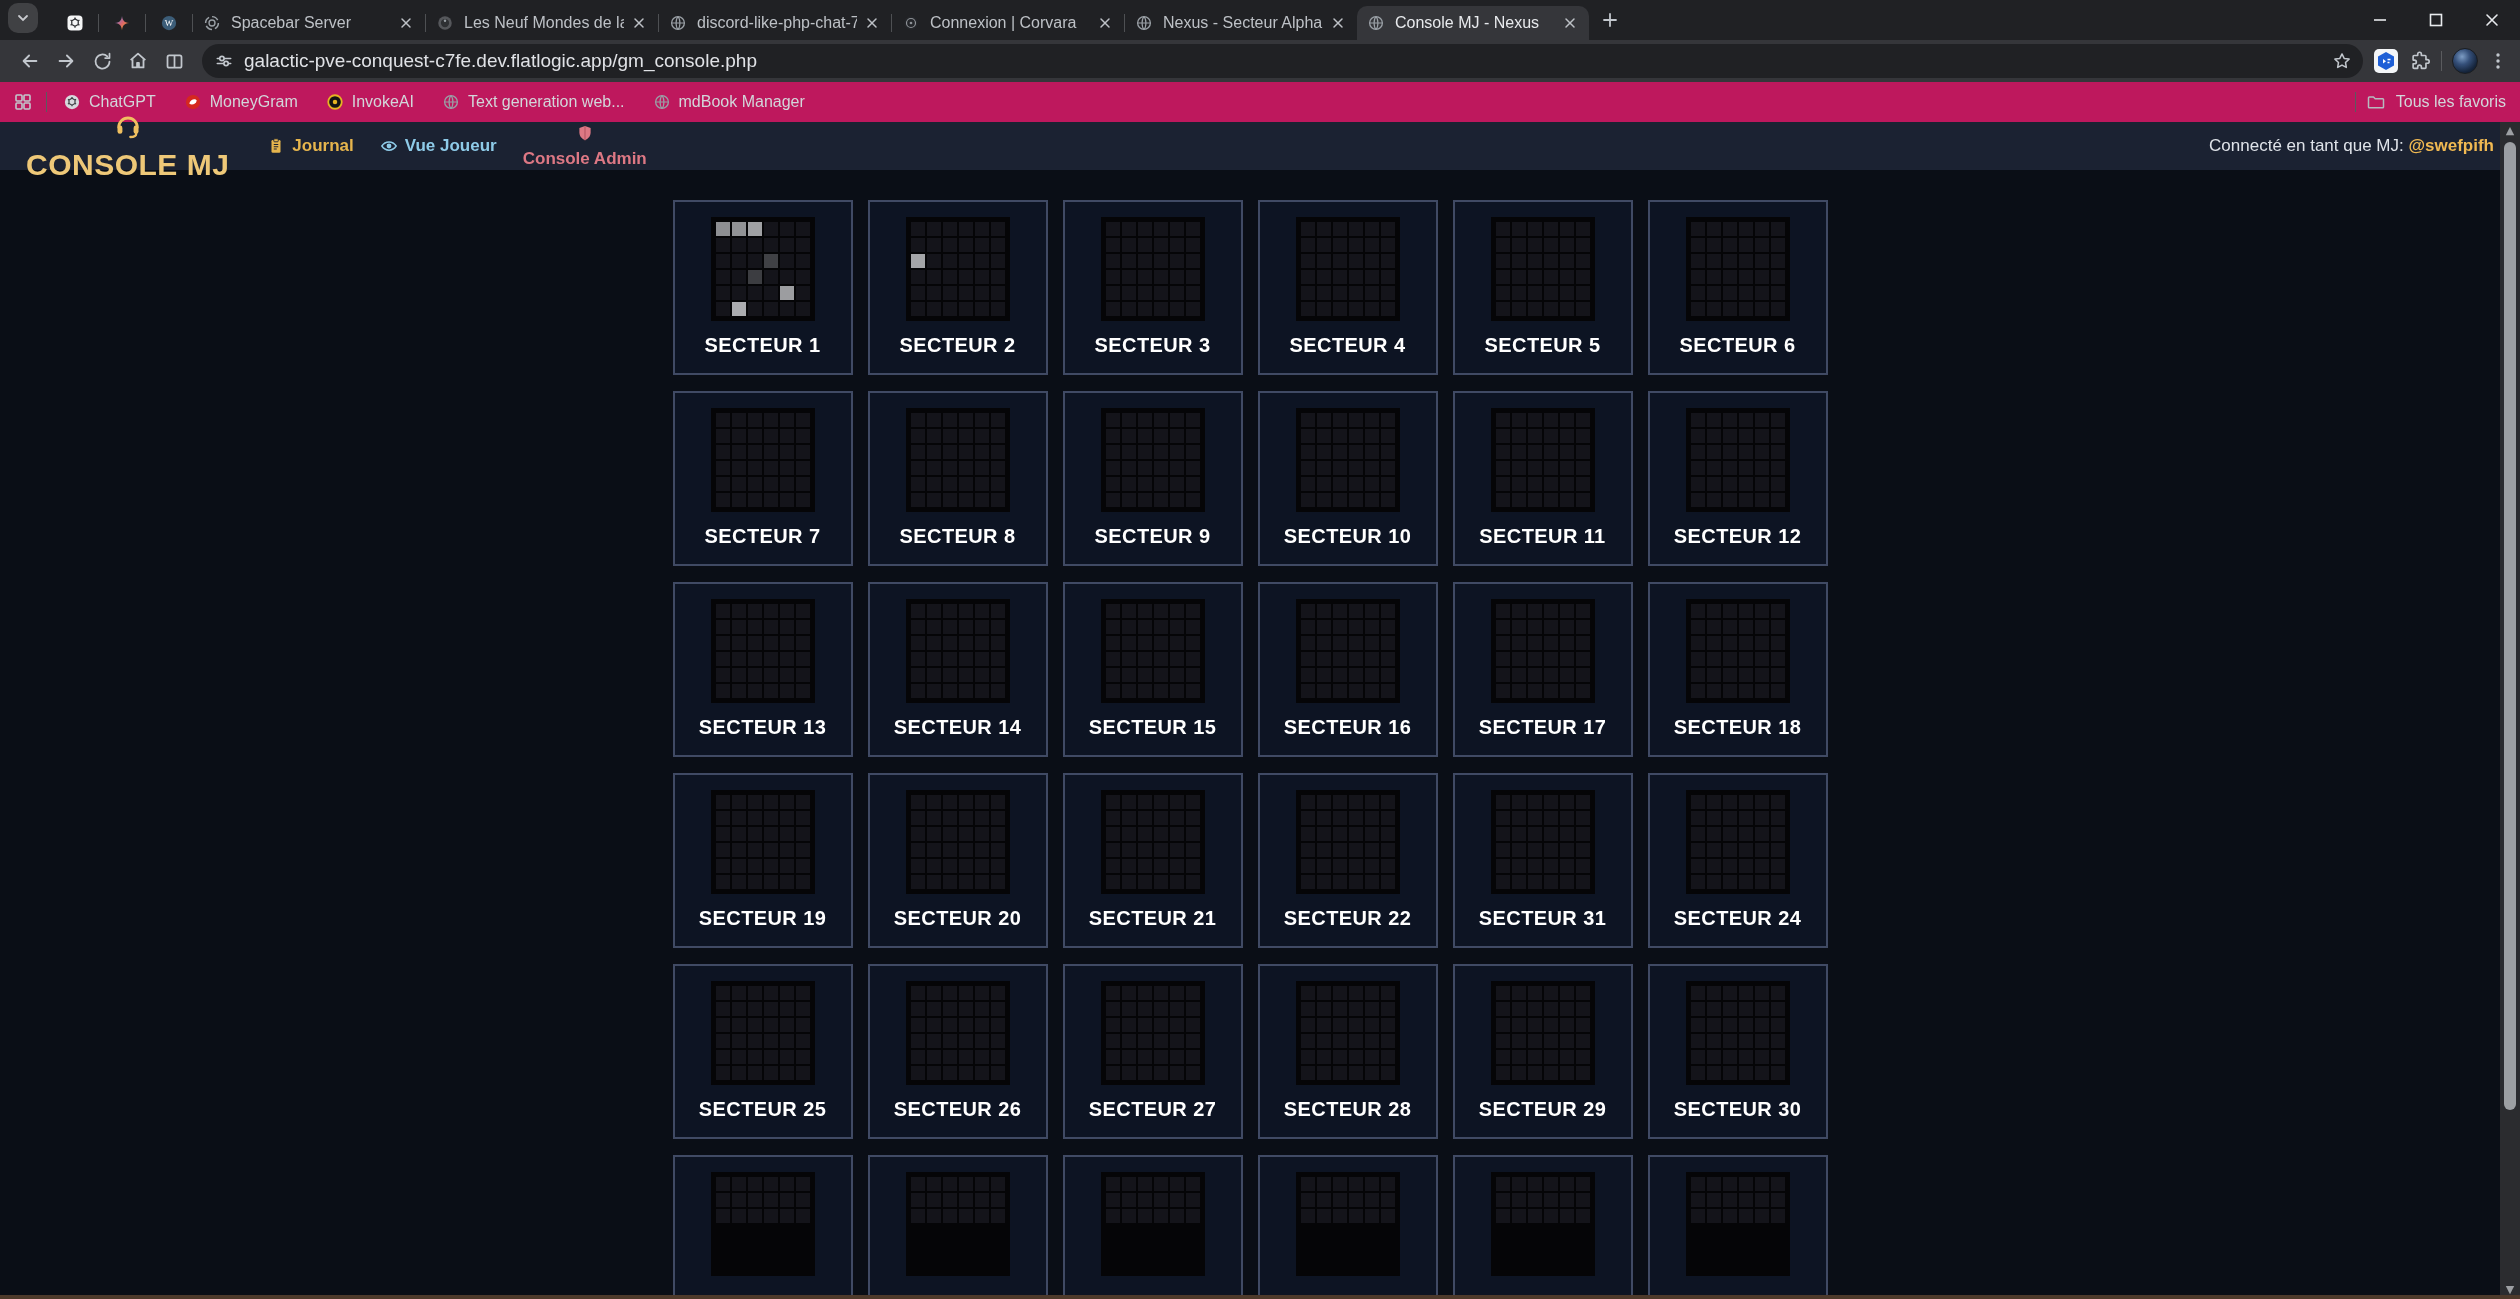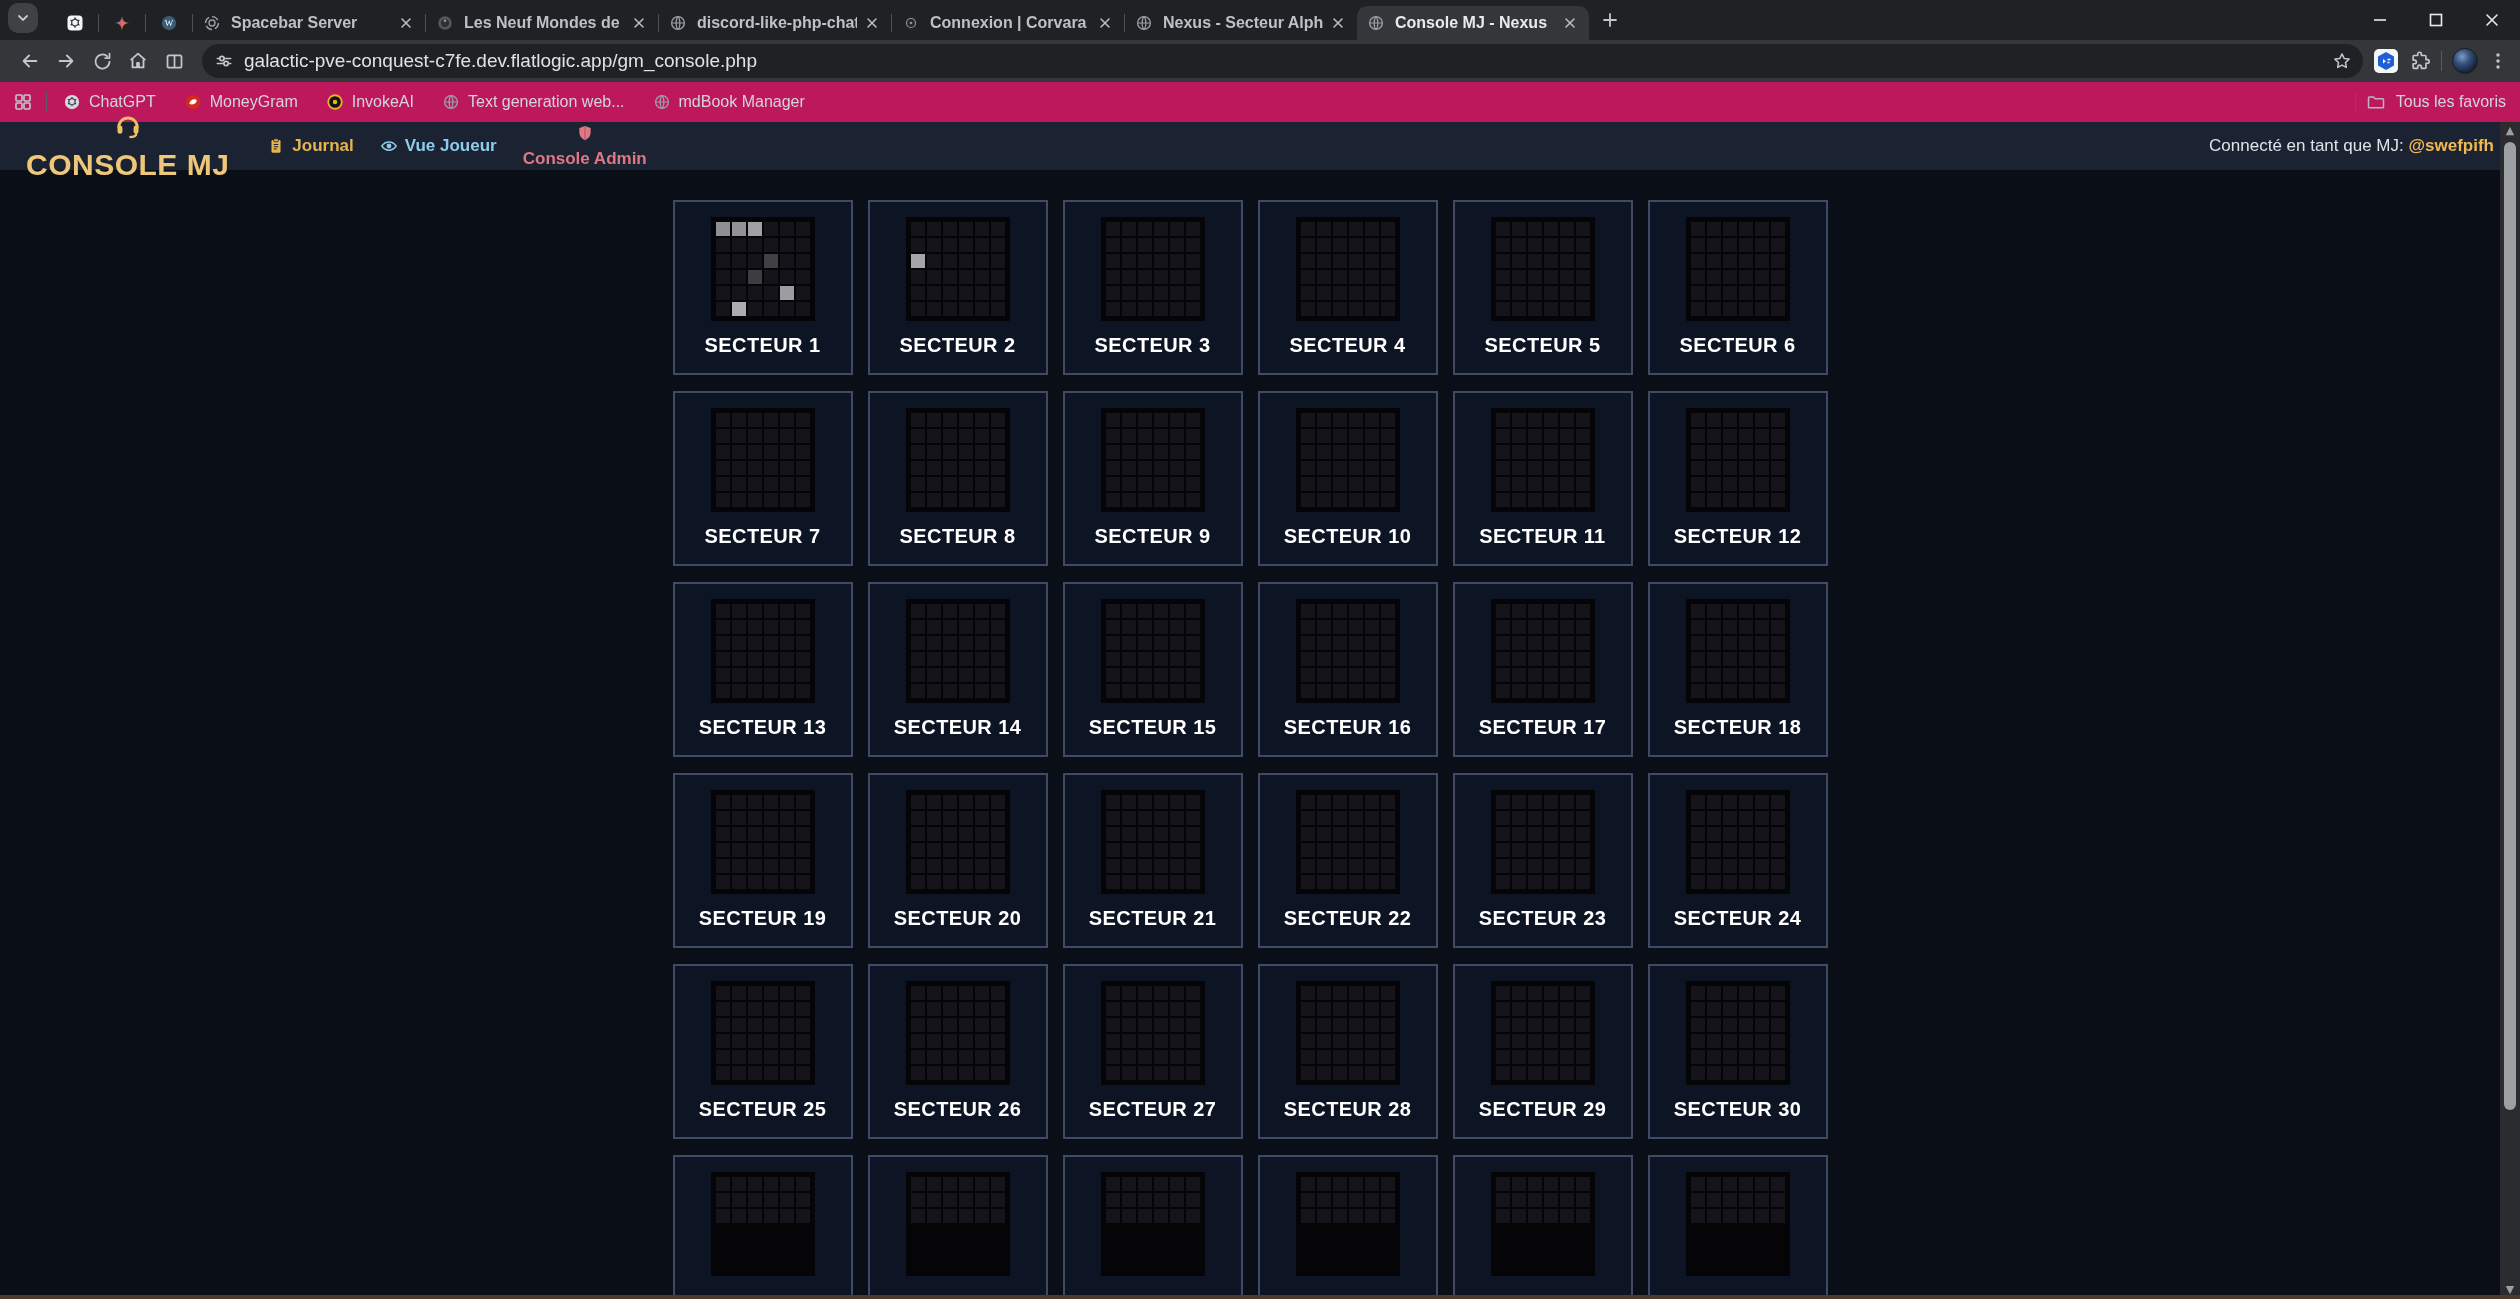--- a/index.html
+++ b/index.html
@@ -24,21 +24,21 @@
     flex:none; border-radius:10px 10px 0 0;
   }
   .tab-sep { width:1px; height:18px; background:#4e5053; margin-bottom:8px; flex:none; }
   .tab {
     width:232px; height:34px; display:flex; align-items:center;
     padding:0 10px; border-radius:10px 10px 0 0; overflow:hidden; flex:none;
     color:#bdc1c6; font-size:16px;
   }
   .tab.active { background:#35363a; color:#e8eaed; }
   .tab .favicon { flex:none; width:18px; height:18px; margin-right:10px; }
-  .tab .t-title { flex:1; white-space:nowrap; overflow:hidden;font-weight:bold; }
+  .tab .t-title { flex:1; white-space:nowrap; overflow:hidden; }
   .tab .t-close { flex:none; width:18px; height:18px; margin-left:6px;
     display:flex; align-items:center; justify-content:center; border-radius:50%; }
   .newtab { width:34px; height:34px; display:flex; align-items:center; justify-content:center;
     margin-left:4px; flex:none; align-self:center; }
   .wincontrols { position:absolute; right:0; top:0; height:40px; display:flex; }
   .winbtn { width:56px; height:40px; display:flex; align-items:center; justify-content:center; }
 
   .toolbar {
     position:absolute; top:40px; left:0; right:0; height:42px;
     background:#35363a; display:flex; align-items:center; padding:0 12px;
@@ -1404,21 +1404,21 @@
               <div class="cell"></div>
               <div class="cell"></div>
               <div class="cell"></div>
               <div class="cell"></div>
               <div class="cell"></div>
               <div class="cell"></div>
               <div class="cell"></div>
               <div class="cell"></div>
               <div class="cell"></div>
             </div>
-            <div class="sector-label">SECTEUR 23</div>
+            <div class="sector-label">SECTEUR 31</div>
           </div>
           <div class="sector-card">
             <div class="minimap">
               <div class="cell"></div>
               <div class="cell"></div>
               <div class="cell"></div>
               <div class="cell"></div>
               <div class="cell"></div>
               <div class="cell"></div>
               <div class="cell"></div>

